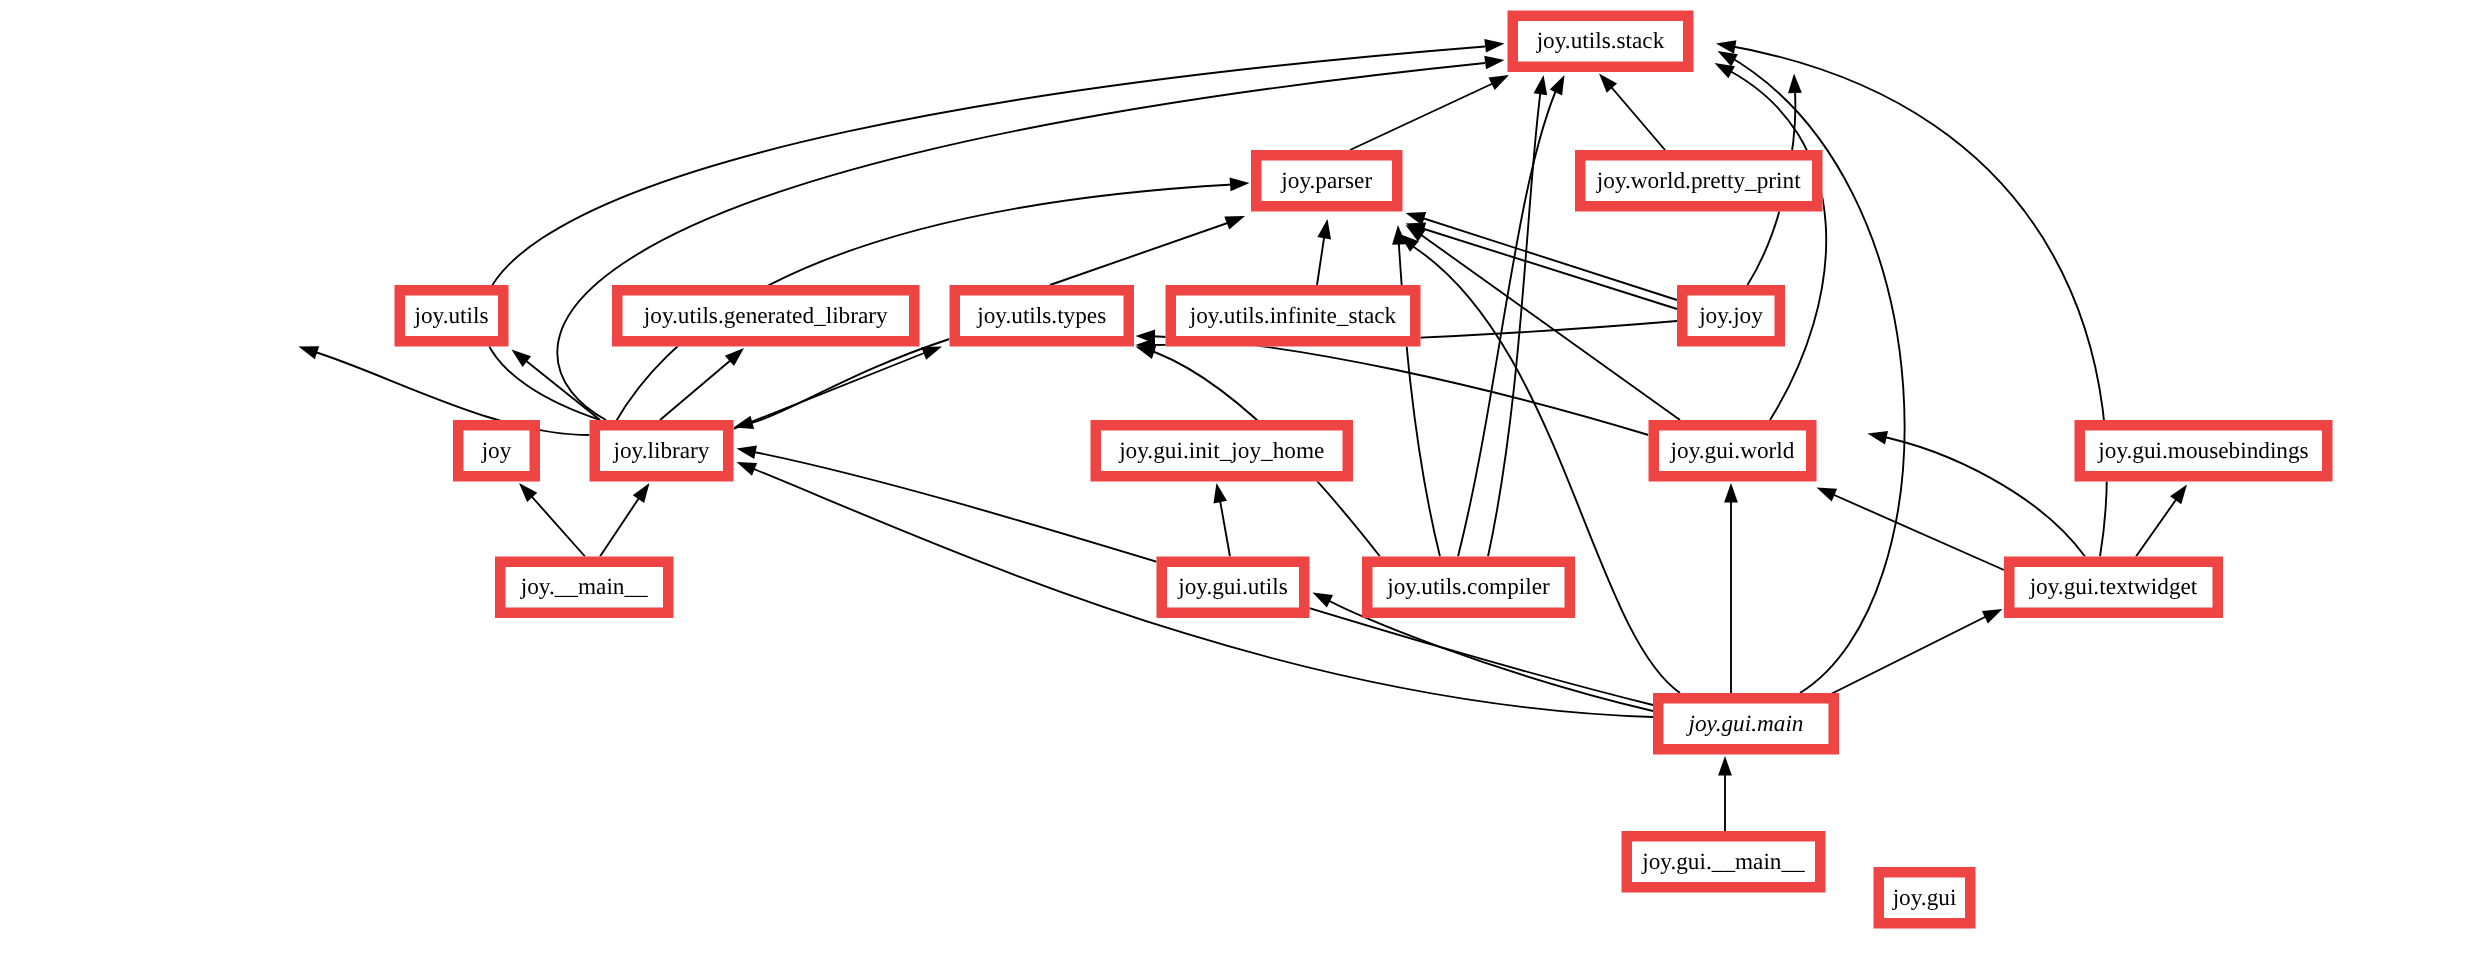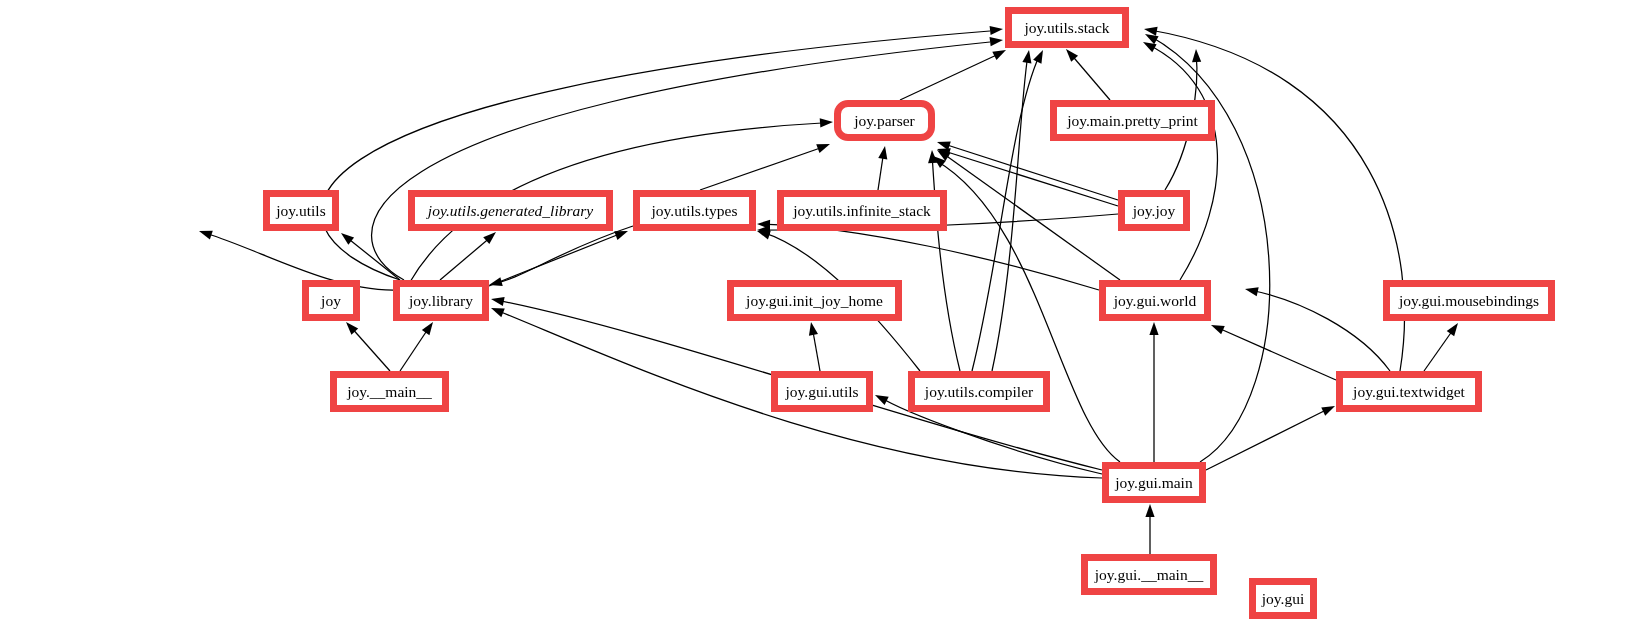--- a/index.html
+++ b/index.html
@@ -166,30 +166,30 @@
         <polygon points="1150,504 1154.6,517 1145.4,517" fill="#000000"></polygon>
       </g>
       <g>
         <path d="M 1120 462 C 1060 420 1040 220 935 160" fill="none" stroke="#000000" stroke-width="1.25"></path>
         <polygon points="933,156 945.9175325781126,160.82673306630883 940.0069980101895,167.8769515821696" fill="#000000"></polygon>
       </g>
     </svg>
 <div class="node" style="left: 1005px; top: 7px; width: 124px; height: 41px;">
       <span>joy.utils.stack</span>
     </div>
-    <div class="node" style="left: 834px; top: 100px; width: 101px; height: 41px; border-radius: 14px;">
+    <div class="node" style="left: 834px; top: 100px; width: 101px; height: 41px;">
       <span>joy.parser</span>
     </div>
     <div class="node" style="left: 1050px; top: 100px; width: 165px; height: 41px;">
-      <span>joy.main.pretty_print</span>
+      <span>joy.world.pretty_print</span>
     </div>
     <div class="node" style="left: 263px; top: 190px; width: 76px; height: 41px; align-items: center;">
       <span>joy.utils</span>
     </div>
-    <div class="node" style="left: 408px; top: 190px; width: 205px; height: 41px; font-style: italic;">
+    <div class="node" style="left: 408px; top: 190px; width: 205px; height: 41px;">
       <span>joy.utils.generated_library</span>
     </div>
     <div class="node" style="left: 633px; top: 190px; width: 123px; height: 41px;">
       <span>joy.utils.types</span>
     </div>
     <div class="node" style="left: 777px; top: 190px; width: 170px; height: 41px;">
       <span>joy.utils.infinite_stack</span>
     </div>
     <div class="node" style="left: 1118px; top: 190px; width: 72px; height: 41px;">
       <span>joy.joy</span>
@@ -214,21 +214,21 @@
     </div>
     <div class="node" style="left: 771px; top: 371px; width: 102px; height: 41px;">
       <span>joy.gui.utils</span>
     </div>
     <div class="node" style="left: 908px; top: 371px; width: 142px; height: 41px;">
       <span>joy.utils.compiler</span>
     </div>
     <div class="node" style="left: 1336px; top: 371px; width: 146px; height: 41px;">
       <span>joy.gui.textwidget</span>
     </div>
-    <div class="node" style="left: 1102px; top: 462px; width: 104px; height: 41px;">
+    <div class="node" style="left: 1102px; top: 462px; width: 124px; height: 41px; font-style: italic;">
       <span>joy.gui.main</span>
     </div>
     <div class="node" style="left: 1081px; top: 554px; width: 136px; height: 41px;">
       <span>joy.gui.__main__</span>
     </div>
     <div class="node" style="left: 1249px; top: 578px; width: 68px; height: 41px;">
       <span>joy.gui</span>
     </div>
   </div>
 

